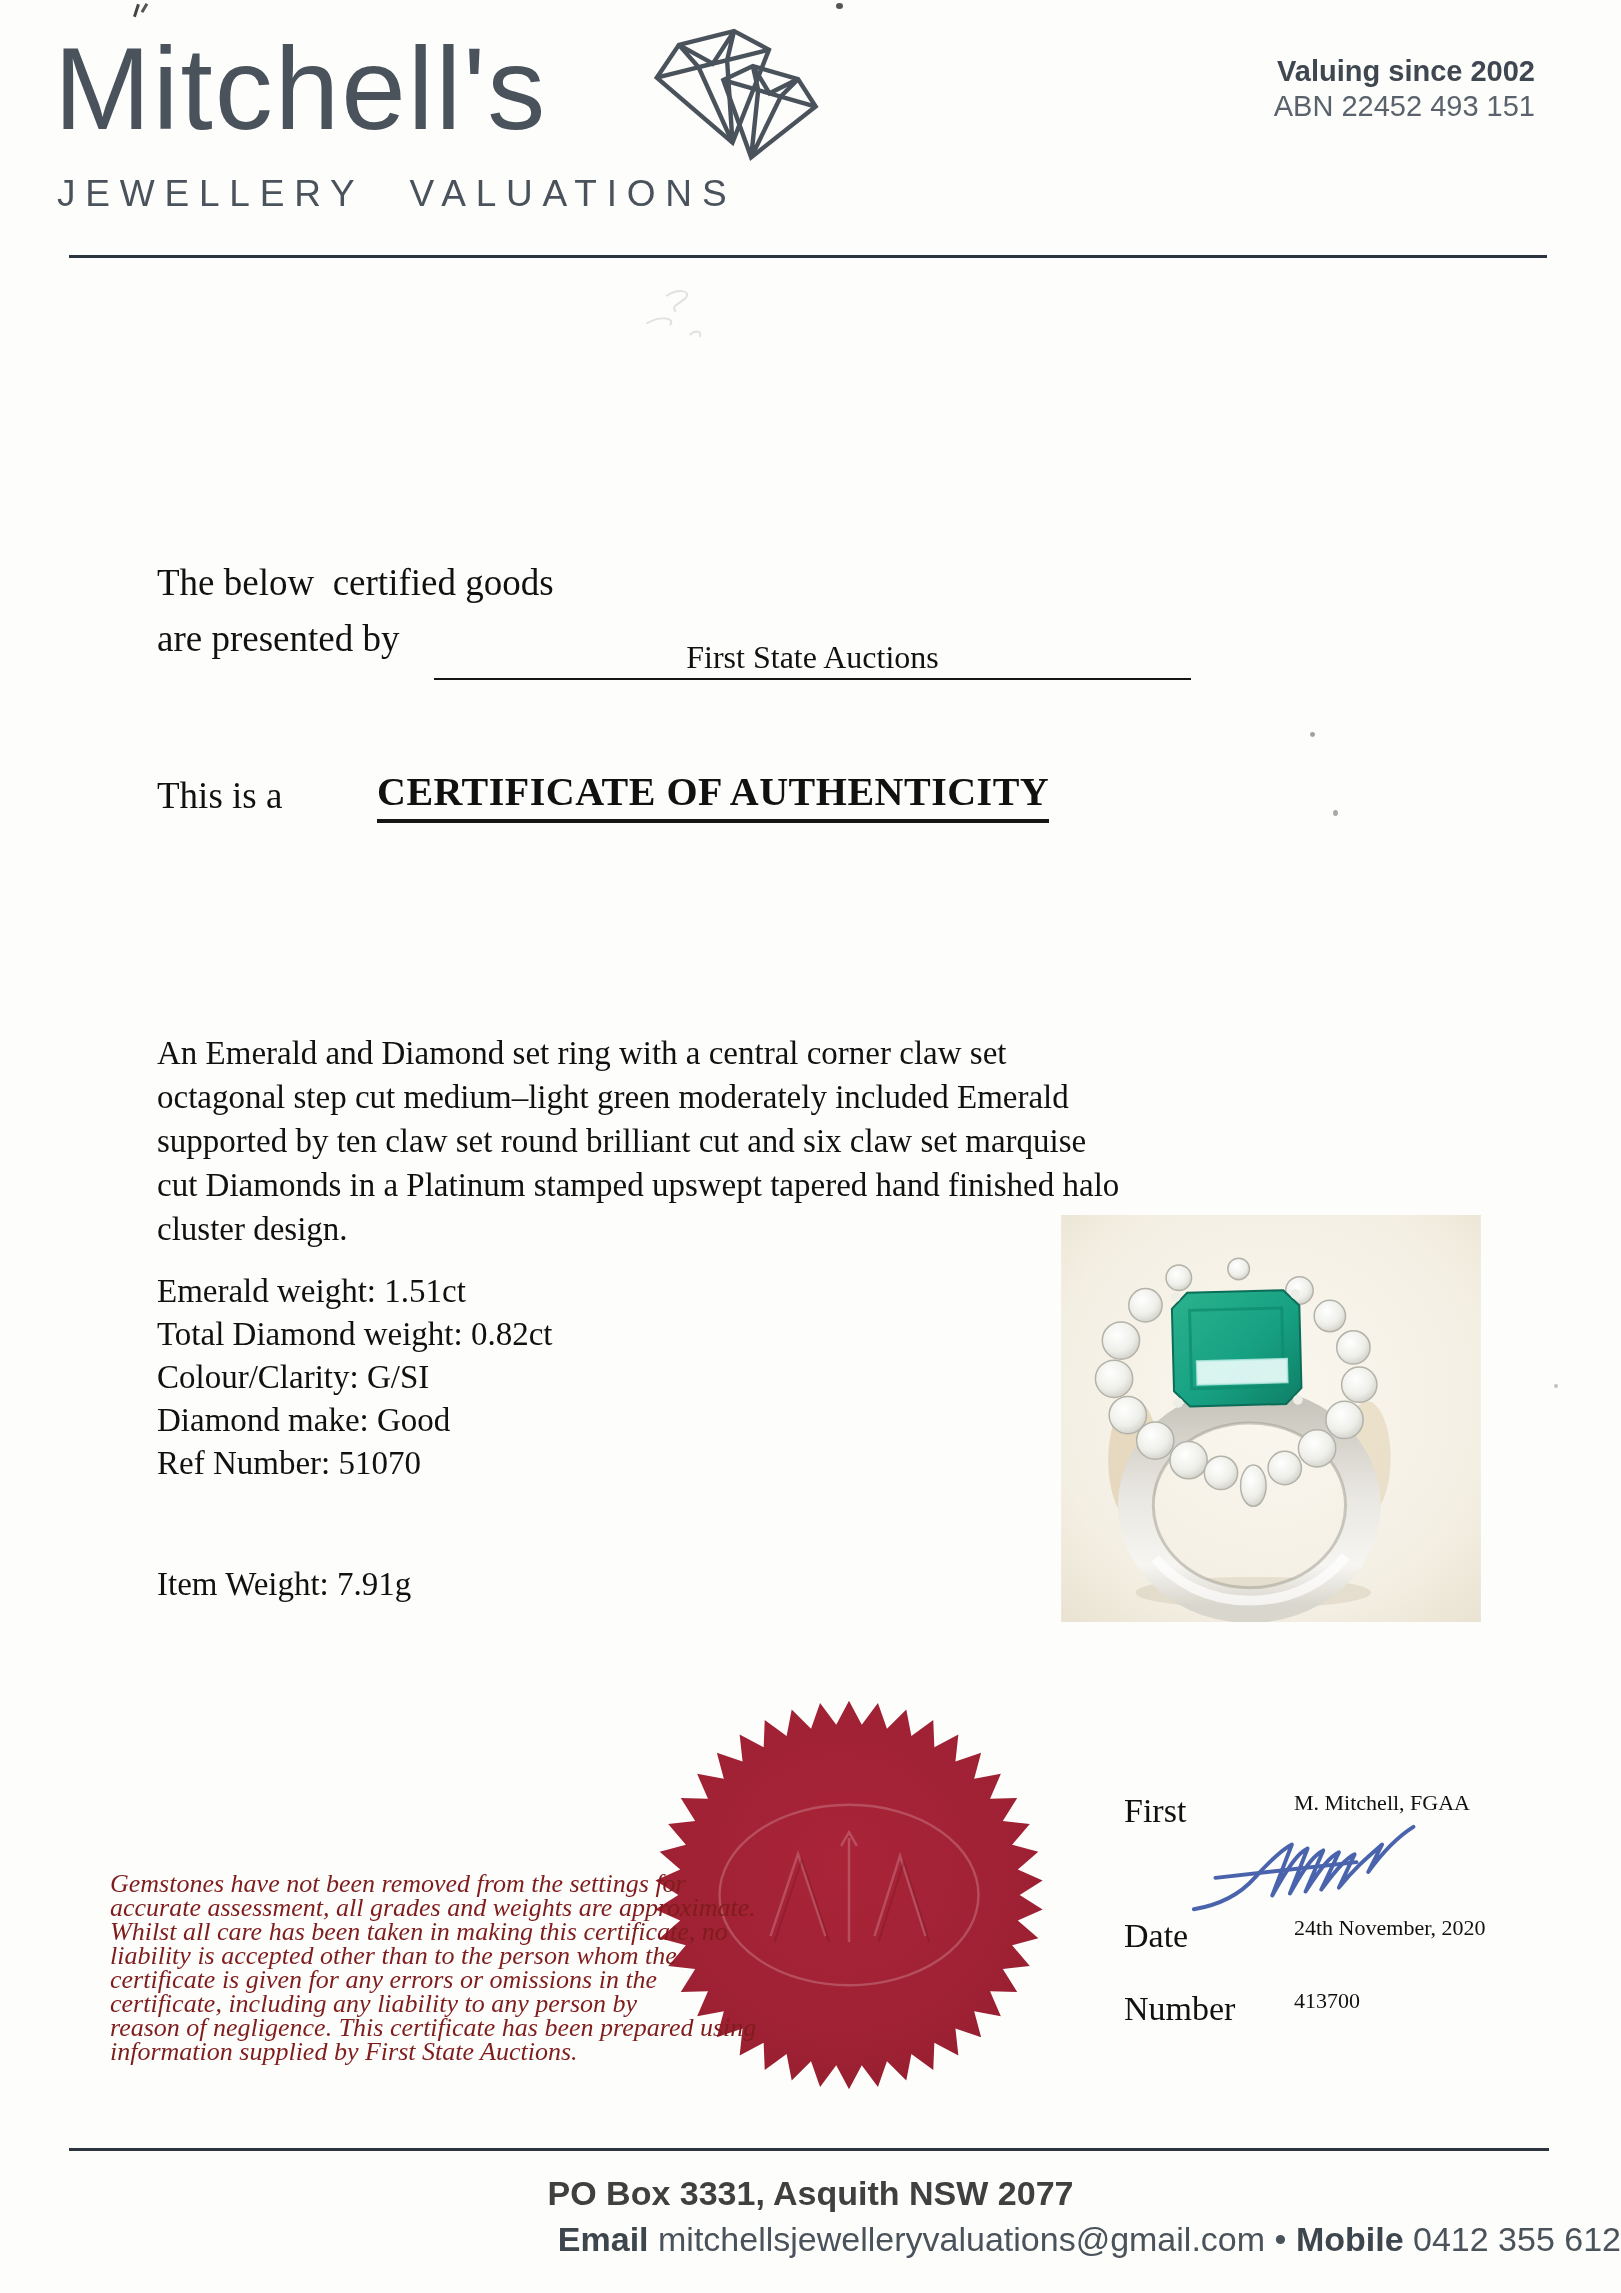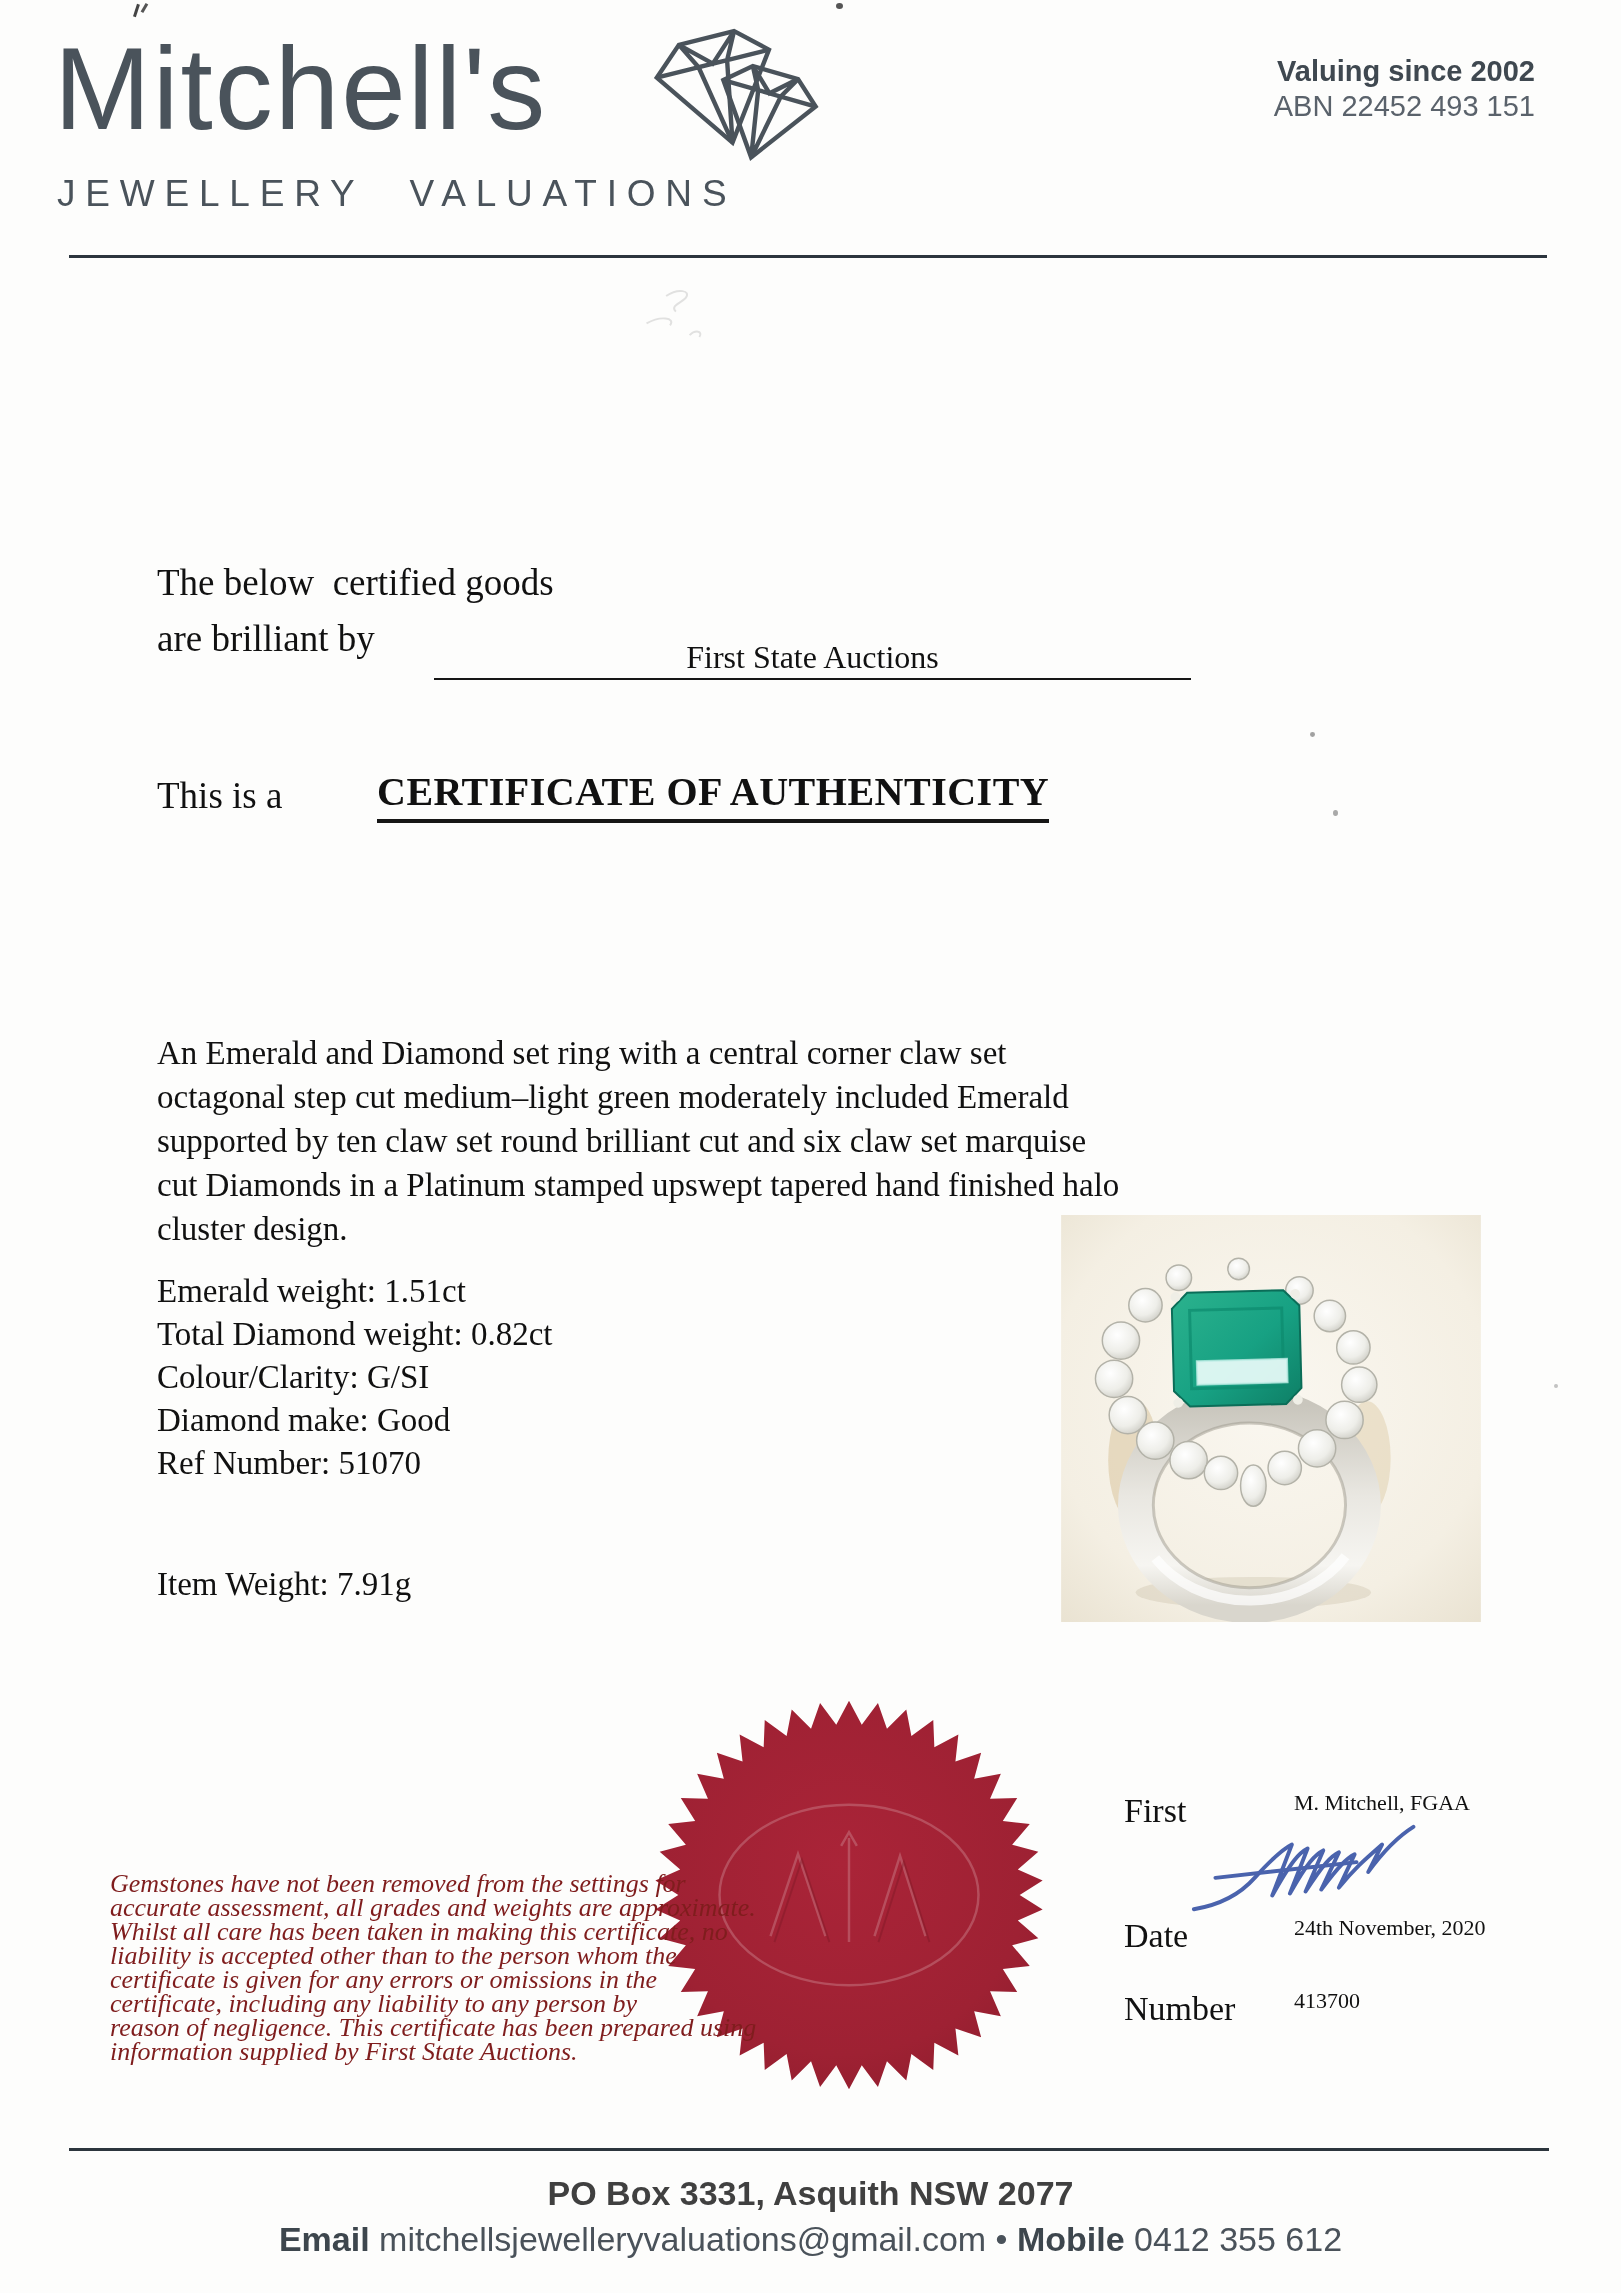--- a/index.html
+++ b/index.html
@@ -56,21 +56,21 @@
   .signature-svg{left:1188px;top:1821px;}
 
   
   .ring-photo{left:1061px;top:1215px;width:420px;height:407px;}
 
   
   .seal-svg{left:643px;top:1689px;}
 
   
   .footer-address{left:0;top:2174px;width:1621px;text-align:center;font-size:34px;font-weight:bold;color:#404040;}
-  .footer-contact{left:0;top:2220px;width:1621px;text-align:center;font-size:34px;color:#4a525a;}
+  .footer-contact{left:0;top:2220px;width:1621px;text-align:right;font-size:34px;color:#4a525a;}
   .footer-contact .bold{font-weight:bold;color:#3d464d;}
 
   
   .speck{background:#555;border-radius:50%;}
   .smudge{opacity:.28;}
 </style>
 </head>
 <body>
 
 <div class="abs brand-name">Mitchell's</div>
@@ -93,21 +93,21 @@
 <div class="abs brand-tagline">JEWELLERY VALUATIONS</div>
 
 <div class="abs header-right">
   <div class="valuing">Valuing since 2002</div>
   <div class="abn">ABN 22452 493 151</div>
 </div>
 
 <div class="abs rule rule-top"></div>
 
 <div class="abs serif presented-1">The below  certified goods</div>
-<div class="abs serif presented-2">are brilliant by</div>
+<div class="abs serif presented-2">are presented by</div>
 <div class="abs presenter-line">
   <span class="serif presenter-name">First State Auctions</span>
 </div>
 
 <div class="abs serif cert-intro">This is a</div>
 <div class="abs serif cert-title">CERTIFICATE OF AUTHENTICITY</div>
 
 <div class="abs serif description">An Emerald and Diamond set ring with a central corner claw set
 octagonal step cut medium–light green moderately included Emerald
 supported by ten claw set round brilliant cut and six claw set marquise

